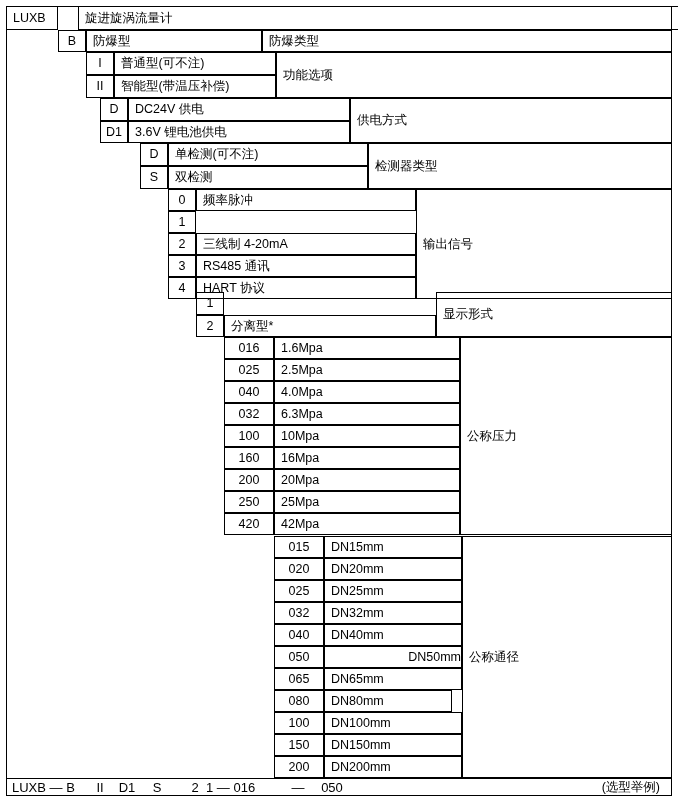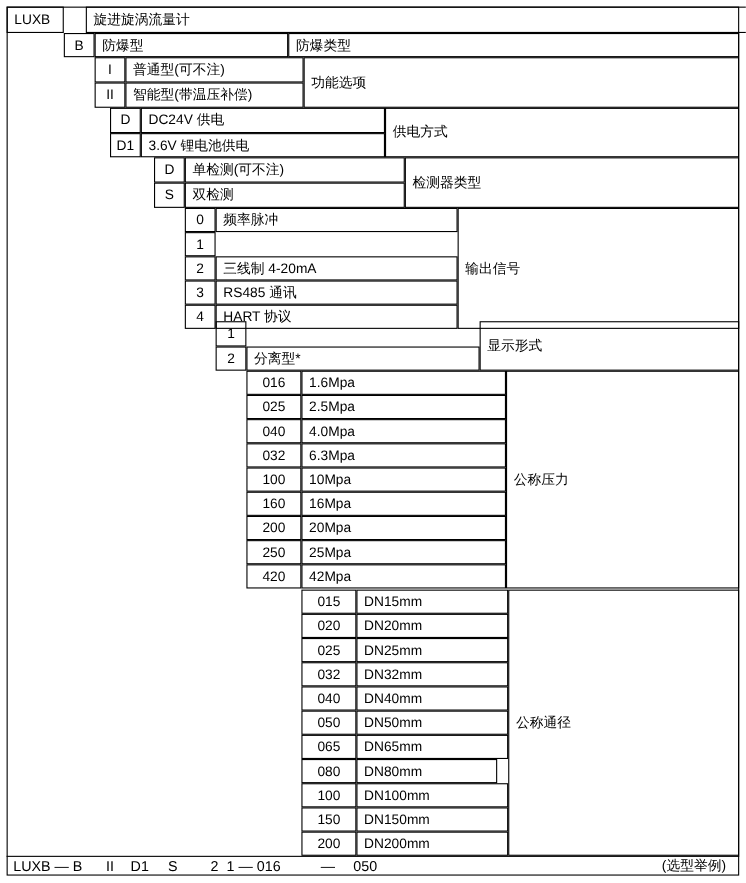--- a/index.html
+++ b/index.html
@@ -260,21 +260,21 @@
   </div>
   <div class="cell bx code" style="left:274px; top:624px; width:50px; height:22px;">
     <span>040</span>
   </div>
   <div class="cell bx pad" style="left:324px; top:624px; width:138px; height:22px;">
     <span>DN40mm</span>
   </div>
   <div class="cell bx code" style="left:274px; top:646px; width:50px; height:22px;">
     <span>050</span>
   </div>
-  <div class="cell bx pad" style="left:324px; top:646px; width:138px; height:22px;">
+  <div class="cell bx pad" style="left:324px; top:646px; width:138px; height:22px;justify-content:flex-end;">
     <span>DN50mm</span>
   </div>
   <div class="cell bx code" style="left:274px; top:668px; width:50px; height:22px;">
     <span>065</span>
   </div>
   <div class="cell bx pad" style="left:324px; top:668px; width:138px; height:22px;">
     <span>DN65mm</span>
   </div>
   <div class="cell bx code" style="left:274px; top:690px; width:50px; height:22px;">
     <span>080</span>

